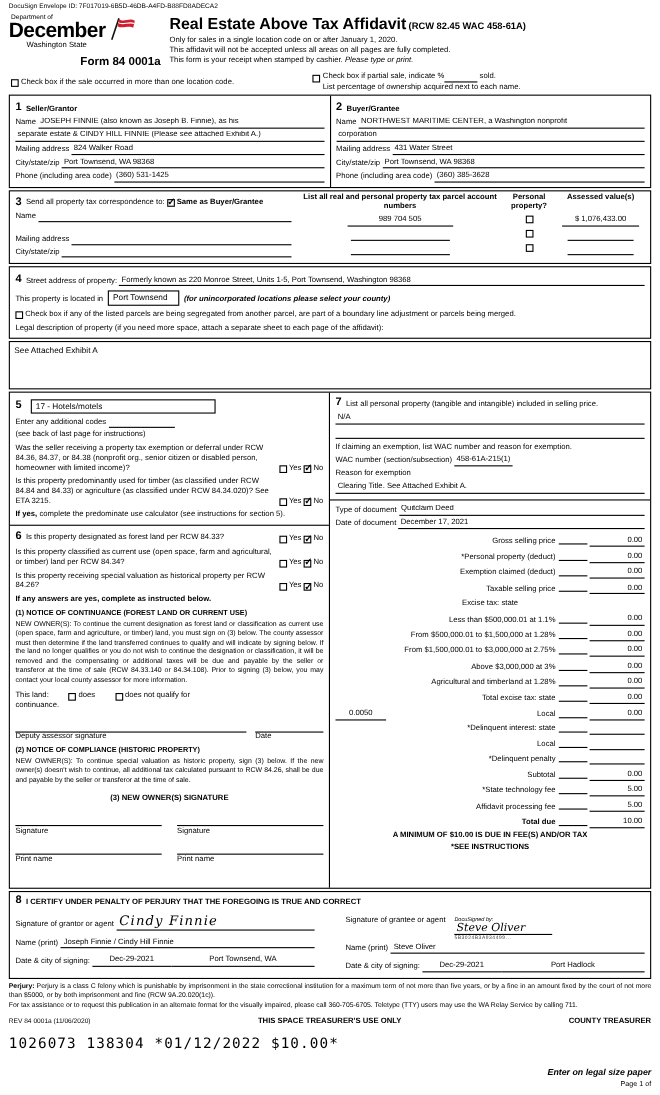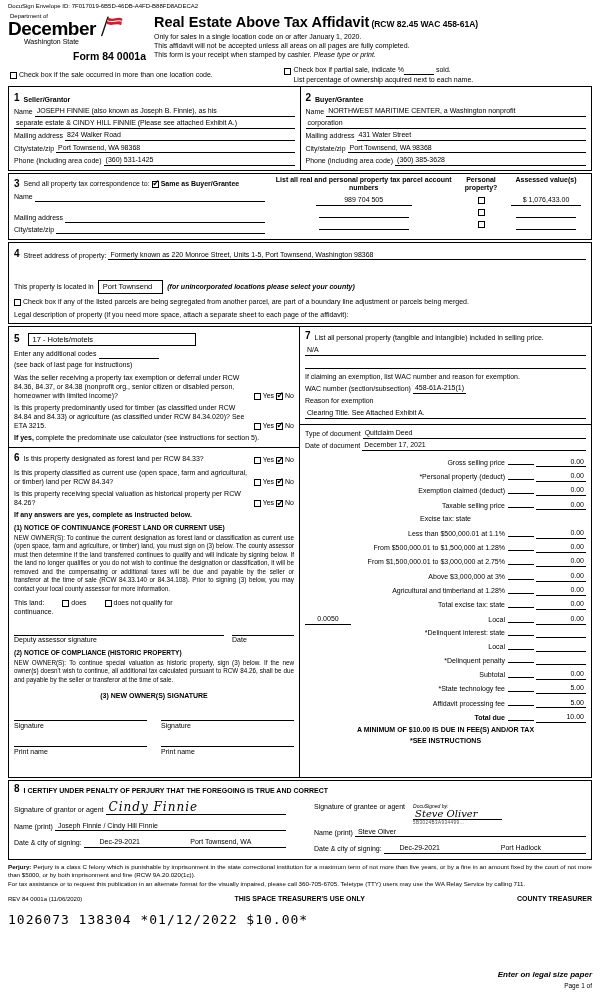--- a/index.html
+++ b/index.html
@@ -273,32 +273,35 @@
       </div>
     </div>
   </div>
 
   <div class="box sec4">
     <div class="fline">
       <span class="sec-num">4</span>
       <span class="lbl">Street address of property:</span>
       <span class="val u grow">Formerly known as 220 Monroe Street, Units 1-5, Port Townsend, Washington 98368</span>
     </div>
-    <div class="fline" style="align-items:center;margin-top:20px">
+    <div class="fline" style="margin-top:4px">
       <span>This property is located in</span>
       <span class="select-box"><span>Port Townsend</span></span>
       <span class="b i">(for unincorporated locations please select your county)</span>
     </div>
     <div class="fline" style="align-items:center;margin-top:4px">
       <span class="cb" style="margin-left:0"></span>
       <span>Check box if any of the listed parcels are being segregated from another parcel, are part of a boundary line adjustment or parcels being merged.</span>
     </div>
     <div class="fline" style="margin-top:4px">
       <span>Legal description of property (if you need more space, attach a separate sheet to each page of the affidavit):</span>
     </div>
+  </div>
+  <div class="legal-box">
+    <span>See Attached Exhibit A</span>
   </div>
 
   <div class="box cols57">
 
     <div class="c57-left">
       <div>
         <div class="fline" style="align-items:center">
           <span class="sec-num">5</span>
           <span class="select-box sel-wide"><span>17 - Hotels/motels</span></span>
         </div>

